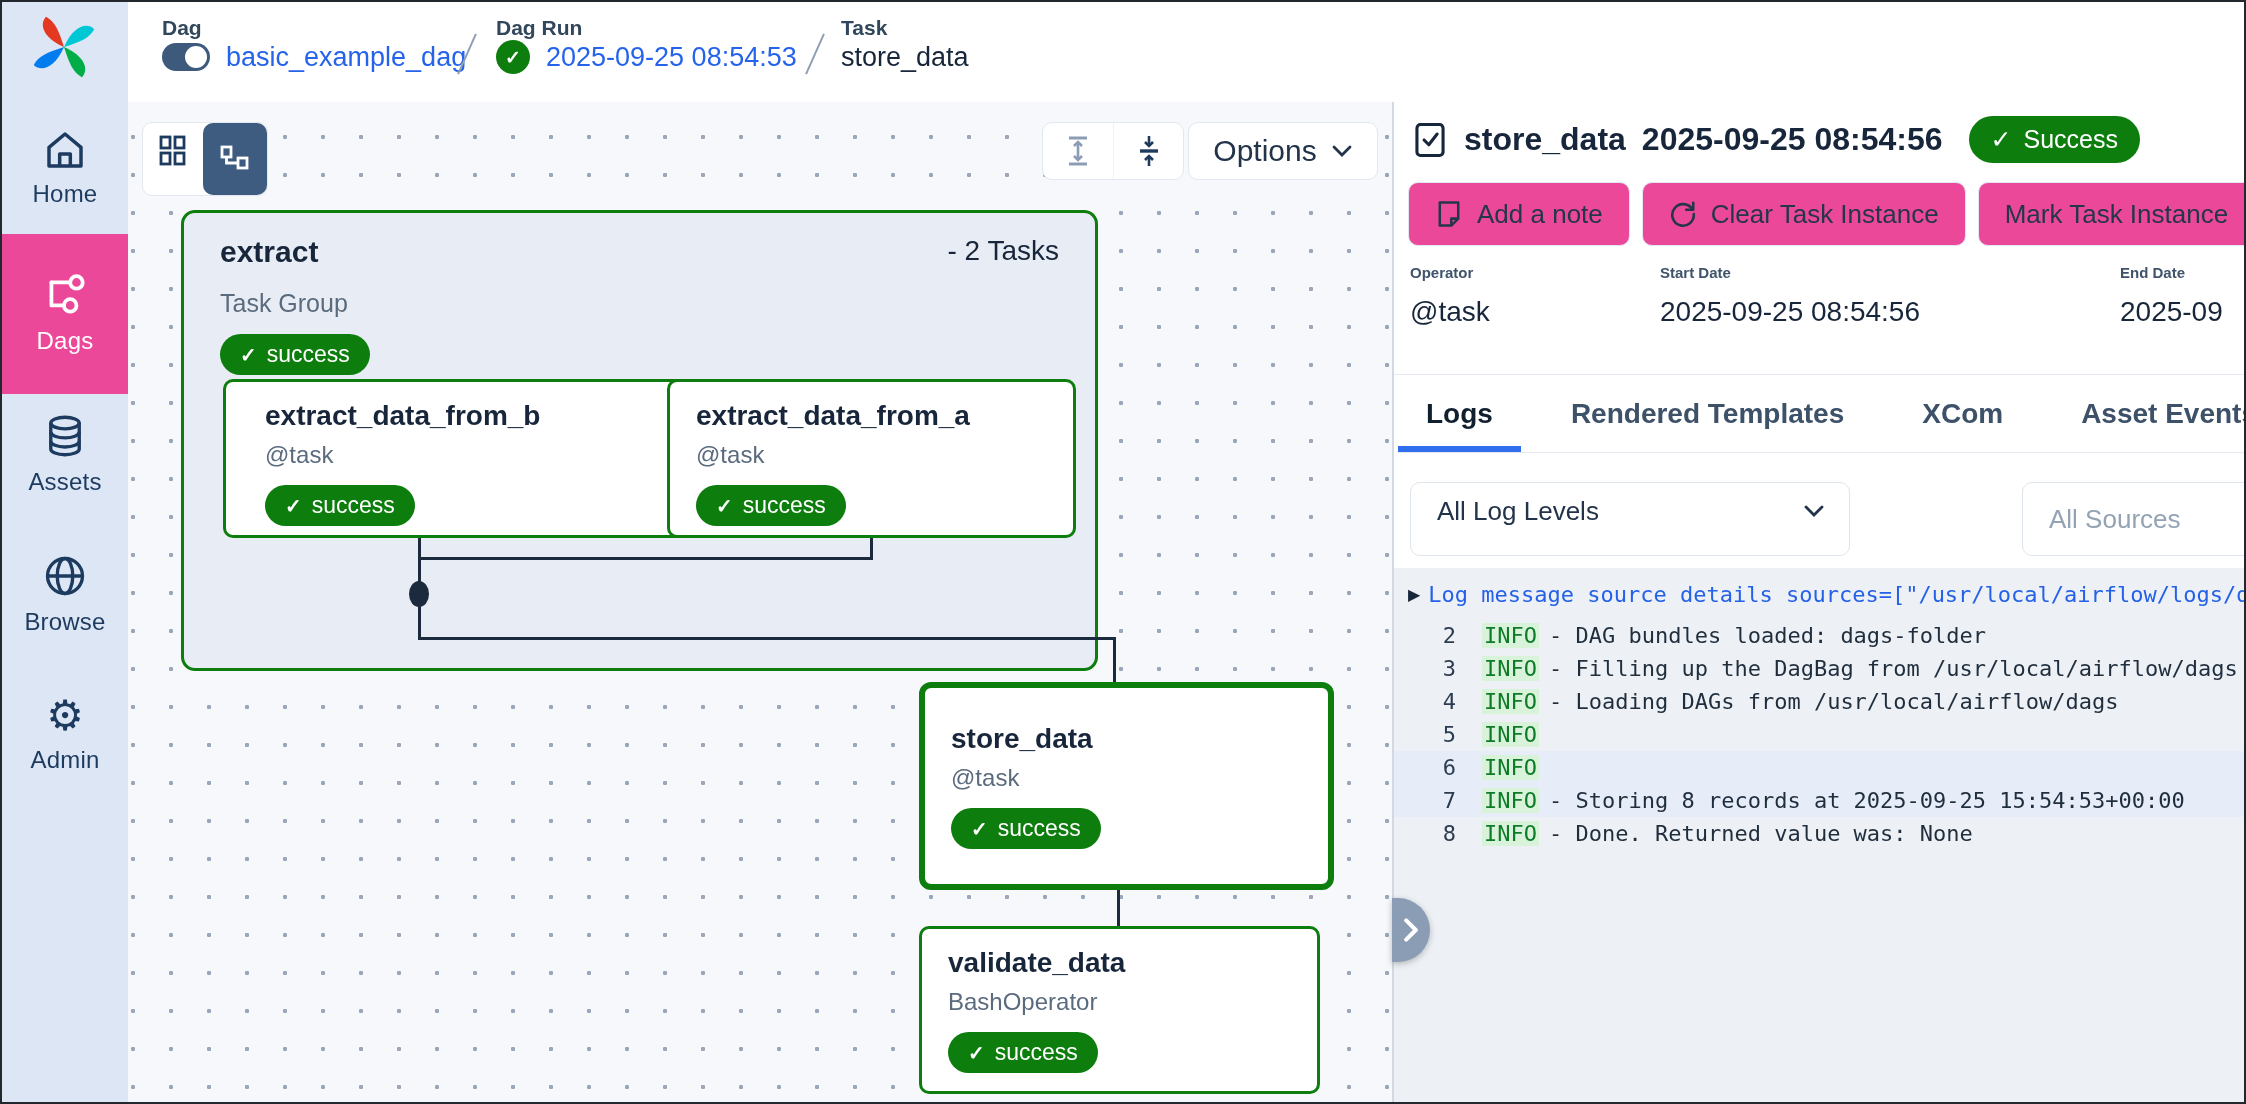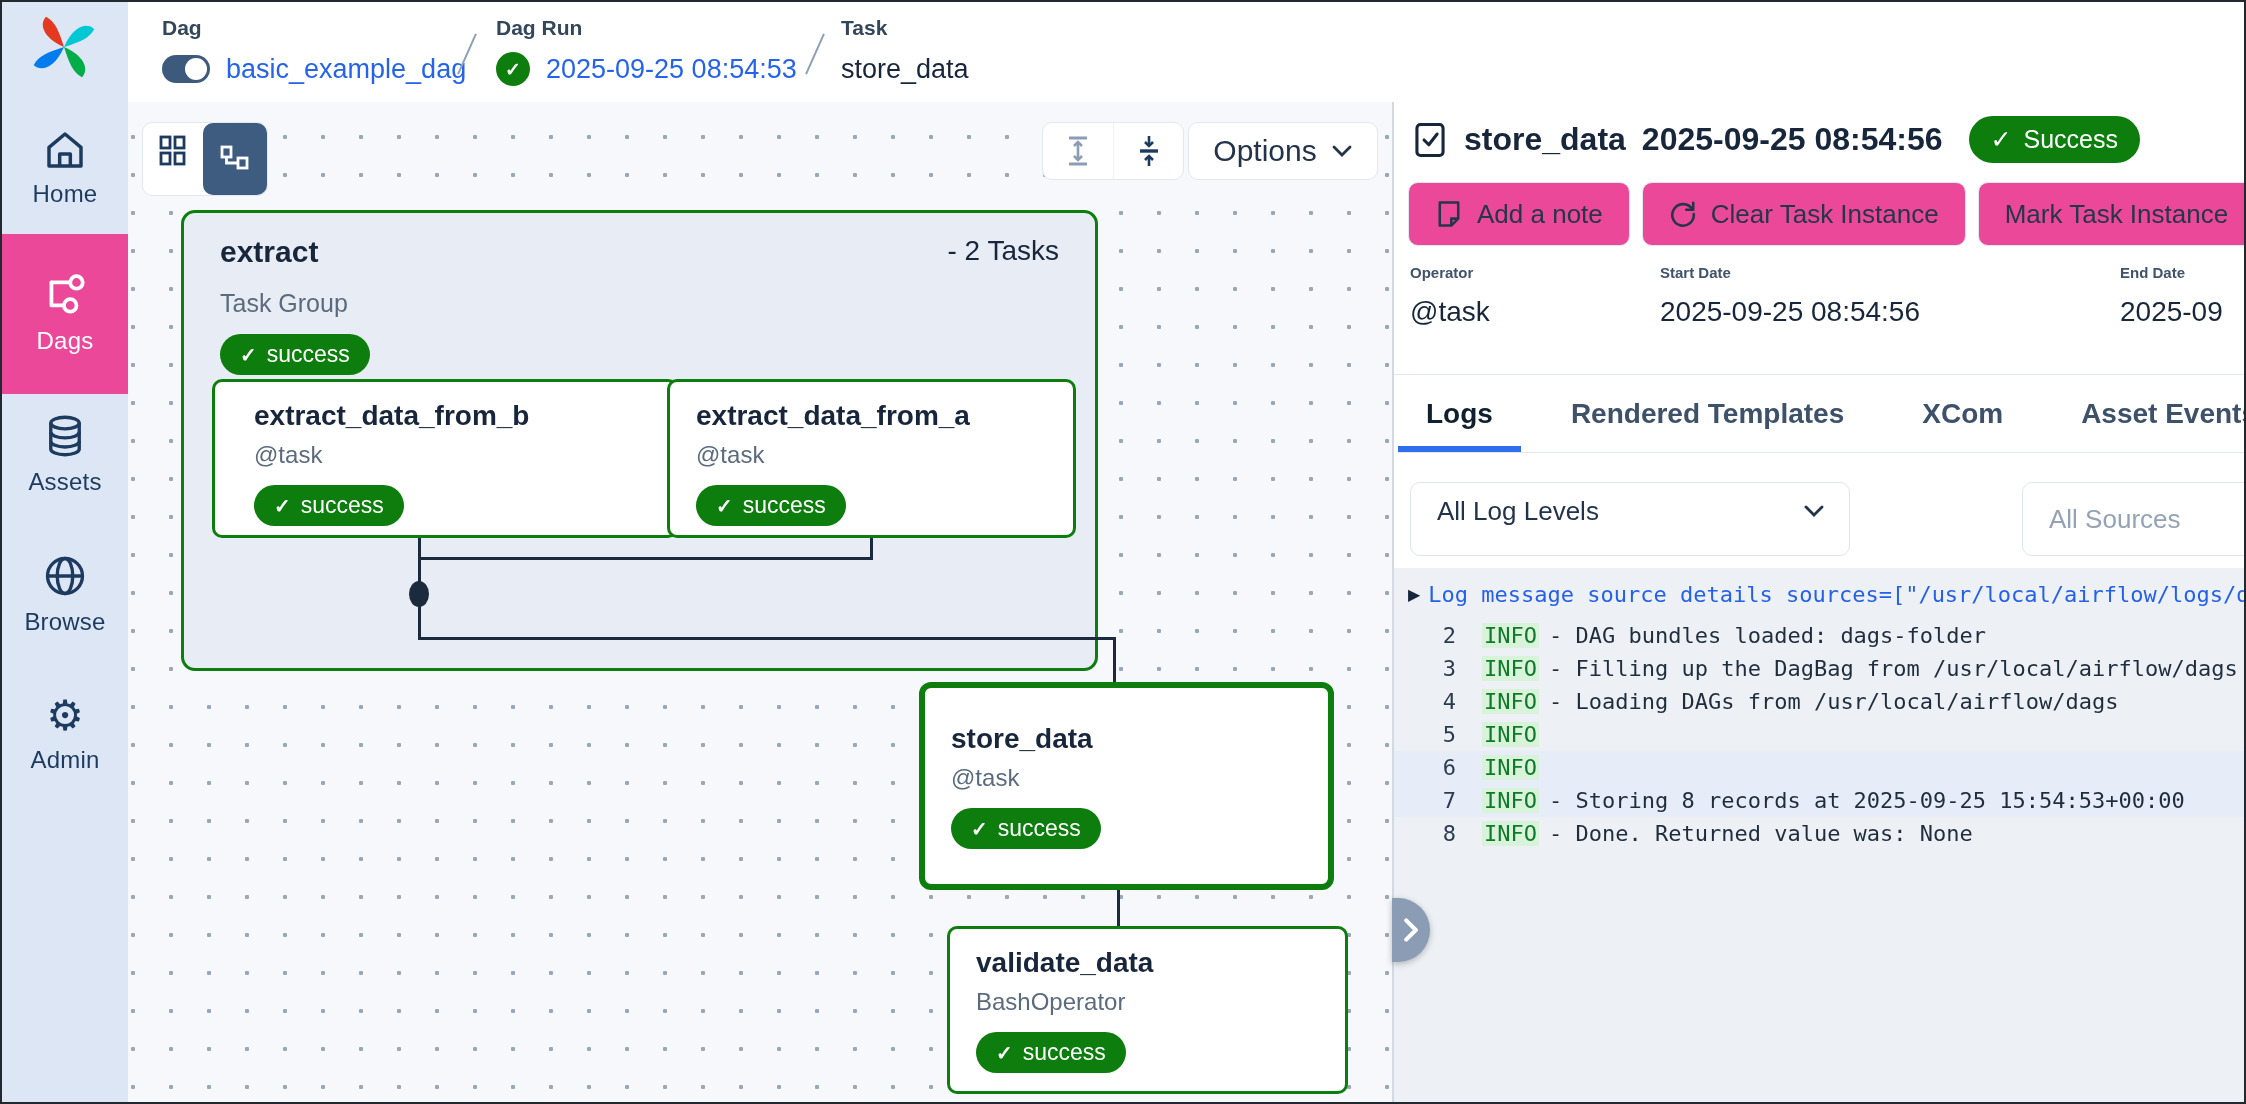--- a/index.html
+++ b/index.html
@@ -15,21 +15,21 @@
   .nav-home  { top:128px; }
   .nav-dags  { top:232px; height:160px; background:#ec4899; color:#fff; justify-content:center; }
   .nav-assets{ top:412px; }
   .nav-browse{ top:552px; }
   .nav-admin { top:694px; }
   .gear-glyph { font-size:42px; line-height:40px; }
 
   
   .topbar { position:absolute; left:126px; top:0; width:2120px; height:100px; background:#fff; z-index:20; }
   .crumb { position:absolute; top:14px; }
-  .crumb-label { font-size:21px; font-weight:bold; color:#33475c; margin-bottom:12px; }
+  .crumb-label { font-size:21px; font-weight:bold; color:#33475c; }
   .crumb-row { display:flex; align-items:center; gap:16px; height:34px; }
   .crumb-link { font-size:27px; color:#2563eb; text-decoration:none; cursor:pointer; }
   .crumb-value { font-size:27px; color:#17263a; }
   .toggle { width:48px; height:28px; border-radius:14px; background:#3d5a7d; position:relative; cursor:pointer; }
   .toggle .knob { position:absolute; right:3px; top:3px; width:22px; height:22px; border-radius:50%; background:#fff; }
   .check-circle { width:34px; height:34px; border-radius:50%; background:#0d7e0d; color:#fff; display:flex; align-items:center; justify-content:center; font-size:19px; font-weight:bold; }
   .crumb-sep { position:absolute; top:30px; width:2px; height:44px; background:#8ea0b3; transform:rotate(24deg); }
 
   
   .graph-pane { position:absolute; left:126px; top:100px; width:1264px; height:1004px;
@@ -53,24 +53,24 @@
   .tg-title { font-size:30px; font-weight:bold; color:#17263a; }
   .tg-count { font-size:28px; color:#17263a; cursor:pointer; }
   .tg-sub { margin-top:20px; font-size:25px; color:#5b6b7e; }
 
   .badge { display:inline-flex; align-items:center; gap:10px; background:#0d7e0d; color:#fff; border-radius:999px; padding:7px 20px; font-size:23px; margin-top:16px; width:max-content; }
   .badge .bcheck { font-size:20px; font-weight:bold; }
 
   .task-node { position:absolute; background:#fff; border:3px solid #0d7e0d; border-radius:10px; padding:18px 26px; z-index:4; cursor:pointer; }
   .tn-title { font-size:28px; font-weight:bold; color:#17263a; }
   .tn-op { margin-top:9px; font-size:24px; color:#5b6b7e; }
-  .node-b { left:84px;  top:277px; width:466px; height:159px;padding-left:39px; }
+  .node-b { left:95px;  top:277px; width:466px; height:159px;padding-left:39px; }
   .node-a { left:539px; top:277px; width:409px; height:159px; }
   .node-store { left:791px; top:580px; width:415px; height:208px; border-width:6px; border-radius:12px; display:flex; flex-direction:column; justify-content:center; }
-  .node-validate { left:791px; top:824px; width:401px; height:168px;margin-left:28px; }
+  .node-validate { left:791px; top:824px; width:401px; height:168px; }
 
   
   .right-panel { position:absolute; left:1390px; top:100px; width:856px; height:1004px; background:#fff; border-left:2px solid #d2d9e2; overflow:hidden; z-index:10; }
   .rp-header { position:absolute; left:18px; top:14px; display:flex; align-items:center; gap:16px; white-space:nowrap; }
   .rp-title { font-size:32px; font-weight:bold; color:#17263a; }
   .rp-time { font-size:32px; font-weight:600; color:#17263a; }
   .status-pill { display:inline-flex; align-items:center; gap:12px; background:#0d7e0d; color:#fff; border-radius:999px; padding:9px 22px; font-size:25px; margin-left:10px; }
   .rp-actions { position:absolute; left:14px; top:80px; display:flex; gap:12px; white-space:nowrap; width:max-content; }
   .action-btn { display:flex; align-items:center; gap:14px; height:64px; padding:0 26px; background:#ec4899; border:1.5px solid #e2e8f0; border-radius:10px; font-size:26px; color:#25364a; cursor:pointer; }
   .meta-label { position:absolute; top:162px; font-size:15px; font-weight:bold; color:#3f536b; }

